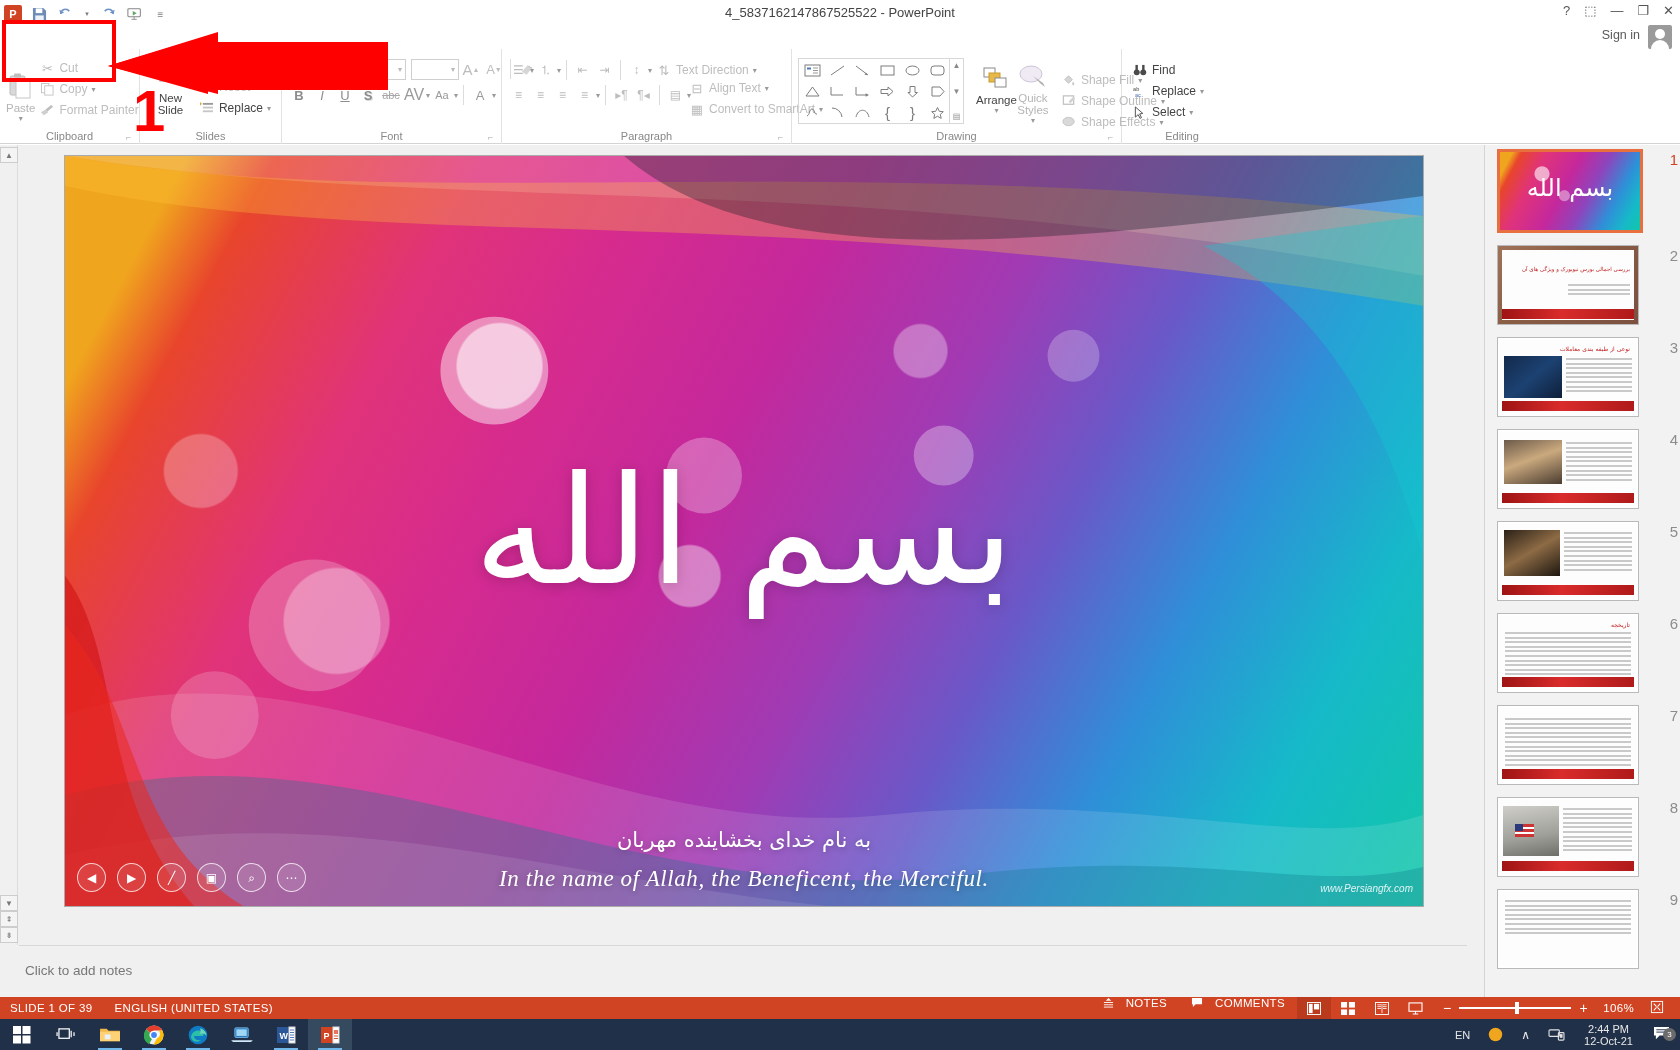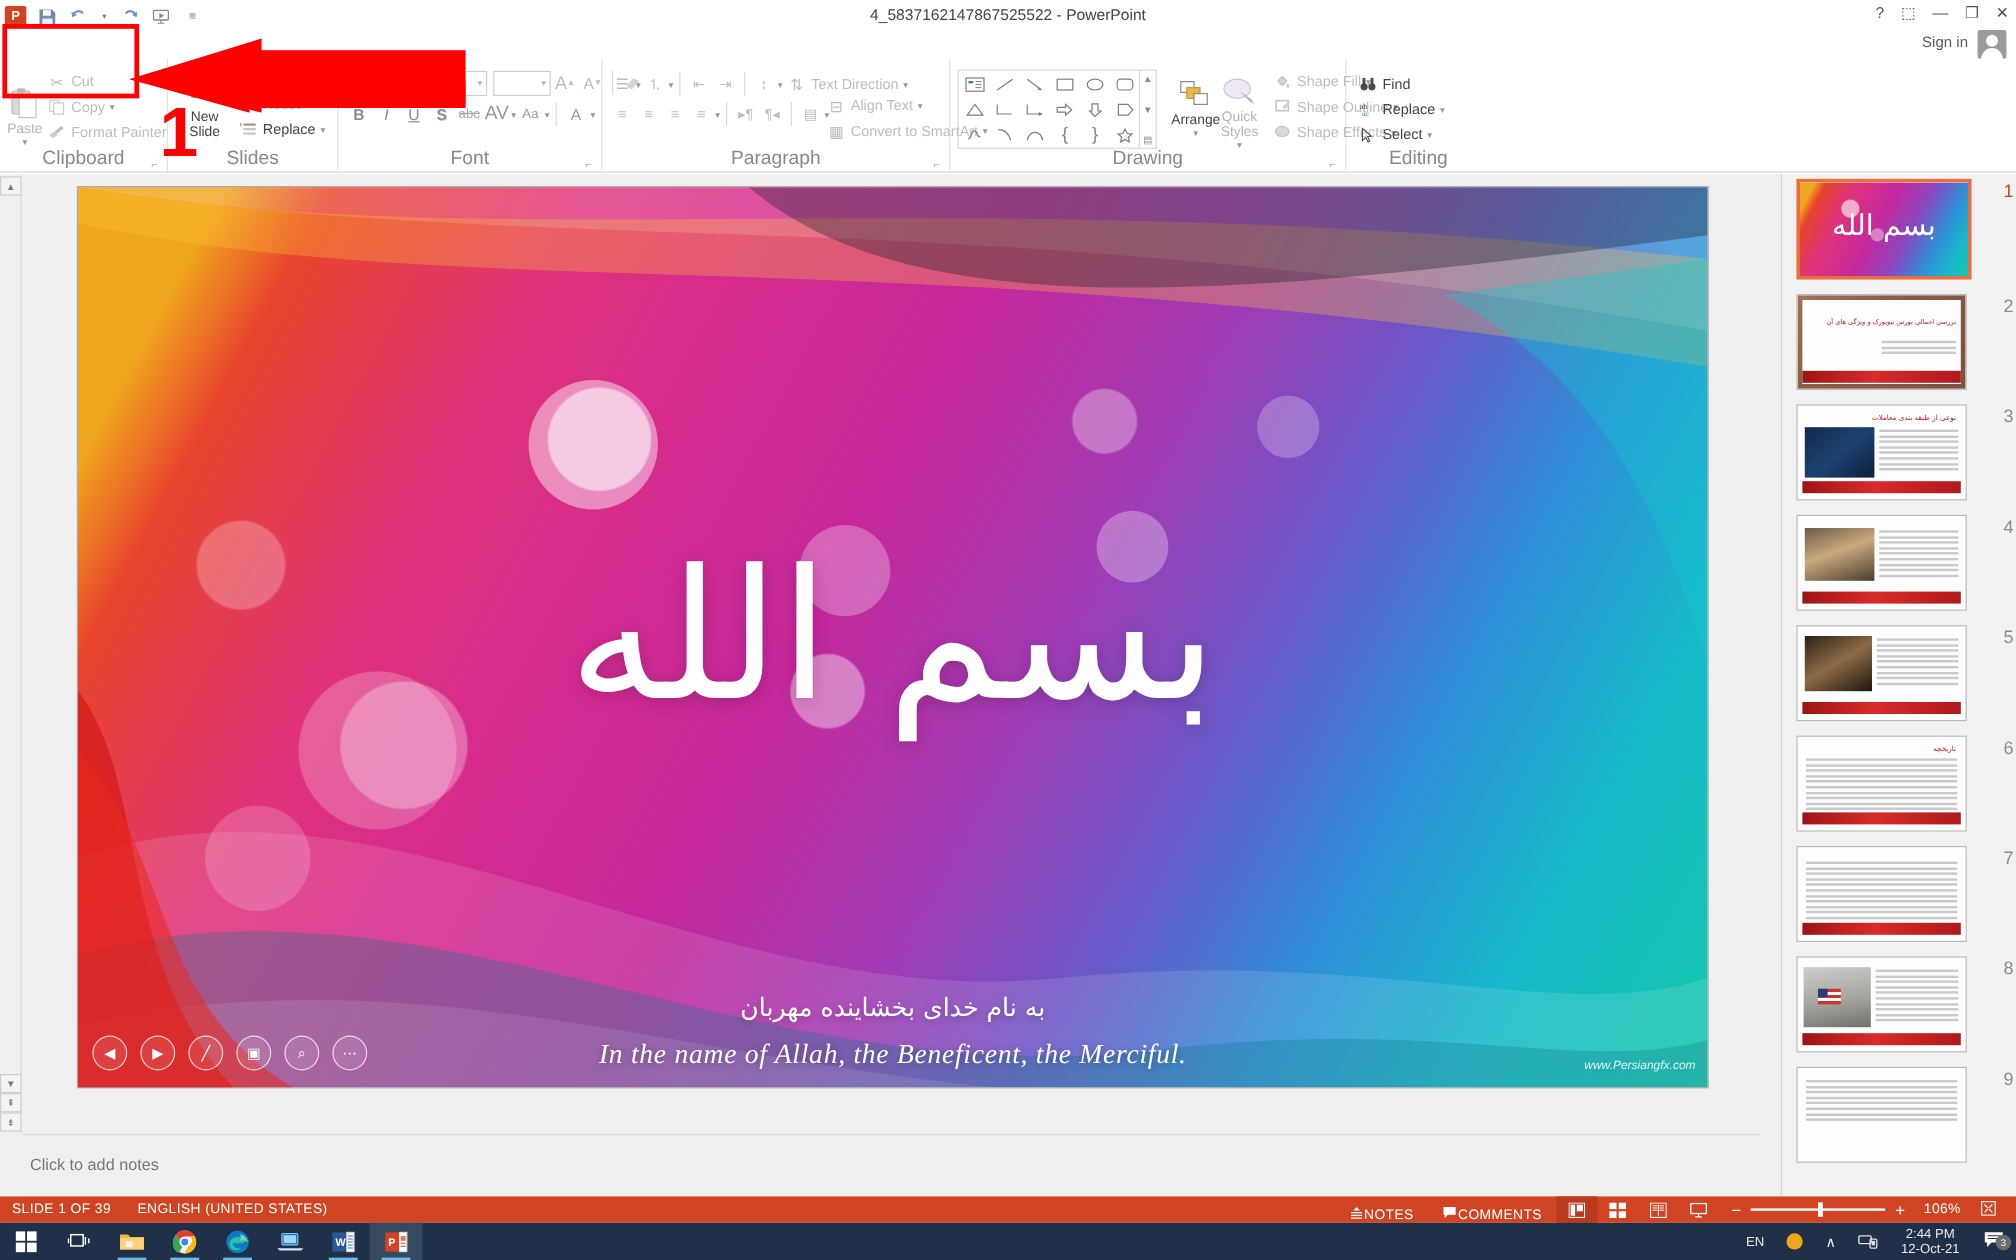--- a/index.html
+++ b/index.html
@@ -37,21 +37,21 @@
   .tab.file { background:#d04423; color:#fff; padding:5px 18px; font-weight:normal; margin-right:2px;}
   .tab.active { color:#d04423; border:1px solid #d4d4d4; border-bottom:1px solid #fff;
                 margin-bottom:-1px; background:#fff; }
 
   
   .ribbon { position:absolute; top:49px; left:0; width:1680px; height:95px; background:#fff;
             border-bottom:1px solid #d4d4d4; display:flex; }
   .group { position:relative; height:95px; padding:3px 6px 0; display:flex; flex-direction:column;
            border-right:1px solid #e2e2e2; }
   .group-label { position:absolute; bottom:2px; left:0; width:100%; text-align:center;
-                 font-size:16px; color:#888; }
+                 font-size:11px; color:#888; }
   .group-body { display:flex; flex:1; align-items:flex-start; padding-top:2px; }
   .dlg { position:absolute; bottom:3px; right:4px; width:9px; height:9px; color:#aaa; font-size:9px;}
 
   .big-btn { width:50px; display:flex; flex-direction:column; align-items:center; cursor:pointer;
              padding-top:3px; color:#b5b5b5; }
   .big-btn .bl { font-size:11.5px; text-align:center; line-height:12px; margin-top:2px; }
   .big-btn.enabled { color:#444; }
   .caret { font-size:8px; color:#9a9a9a; }
 
   .sm-list { display:flex; flex-direction:column; gap:1px; padding-left:2px;}
@@ -170,21 +170,21 @@
   .t-shot-bld{background:linear-gradient(170deg,#cfcfc8,#9fa09a 60%,#6e6f69);}
   .t-flag{position:absolute;left:22%;top:35%;width:34%;height:26%;
           background:linear-gradient(180deg,#c33 0 20%,#fff 20% 40%,#c33 40% 60%,#fff 60% 80%,#c33 80%);}
   .t-flag::before{content:"";position:absolute;left:0;top:0;width:42%;height:55%;background:#2b3a7a;}
 
   
   .status { position:absolute; top:997px; left:0; width:1680px; height:22px; background:#d04423;
             color:#fff; display:flex; align-items:center; font-size:11.5px; letter-spacing:.35px;}
   .st-left { display:flex; align-items:center; gap:22px; padding-left:10px; }
   .st-right { margin-left:auto; display:flex; align-items:center; height:22px; }
-  .st-item { display:flex; align-items:flex-end; gap:1px; padding:0 12px; height:22px; cursor:pointer;}
+  .st-item { display:flex; align-items:flex-start; gap:12px; padding:0 12px; height:22px; cursor:pointer;}
   .st-view { width:34px;height:22px;display:flex;align-items:center;justify-content:center;cursor:pointer;}
   .st-view.active { background:#b93a1d; }
   .zoom-wrap { display:flex; align-items:center; gap:8px; padding:0 10px; }
   .zbar { position:relative; width:112px; height:2px; background:#fff; }
   .zknob { position:absolute; top:-5px; left:56px; width:4px; height:12px; background:#fff; }
   .zpct { width:38px; text-align:right; }
 
   
   .taskbar { position:absolute; top:1019px; left:0; width:1680px; height:31px; background:#1f3048; }
   .tb-left { display:flex; align-items:center; height:31px; }
@@ -554,21 +554,21 @@
 
         <div class="big-btn" style="width:50px;padding-top:6px;">
           <svg width="32" height="26" viewBox="0 0 32 26">
             <ellipse cx="14" cy="10" rx="11" ry="8" fill="#efeaf3" stroke="#cfc4d8"></ellipse>
             <path d="M16 12l8 8 4 3-2-4z" fill="#b0b0b0"></path>
           </svg>
           <div class="bl">Quick Styles</div>
           <div class="caret">▾</div>
         </div>
 
-        <div class="sm-list" style="margin-left:8px;margin-top:0;text-align:center;">
+        <div class="sm-list" style="margin-left:8px;margin-top:12px;text-align:center;">
           <div class="sm-btn">
             <span class="ic">
               <svg width="14" height="14" viewBox="0 0 15 15">
                   <path d="M3 7l4-4 4 4-4 4z" fill="#d5d5d5" stroke="#bbb"></path>
                   <path d="M12 9c1.5 2 1.5 4 0 4s-1.5-2 0-4z" fill="#c9c9c9"></path>
                 </svg>
             </span>
             <span>Shape Fill</span>
             <span class="caret">▾</span>
           </div>

